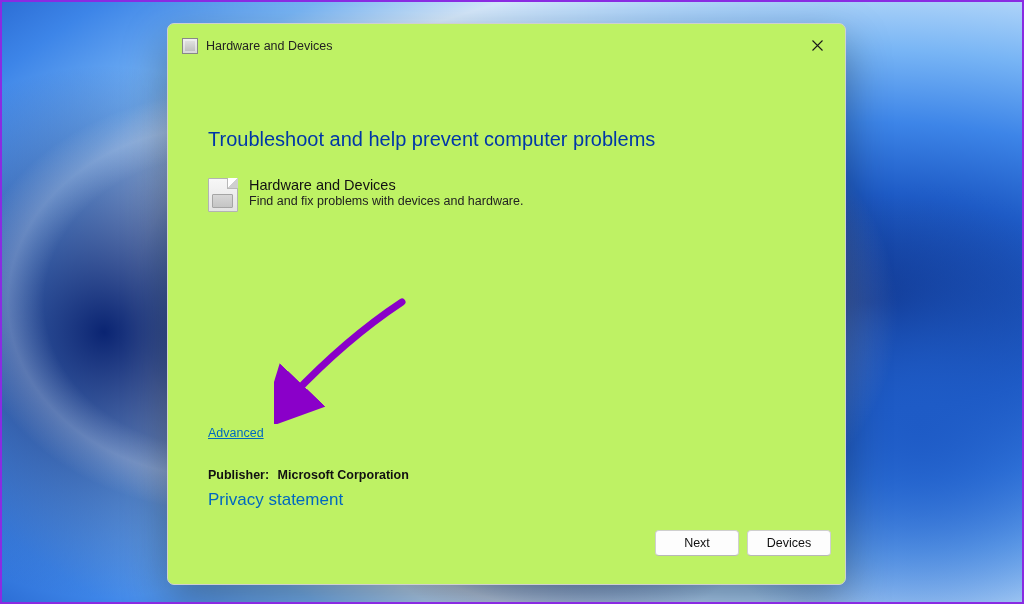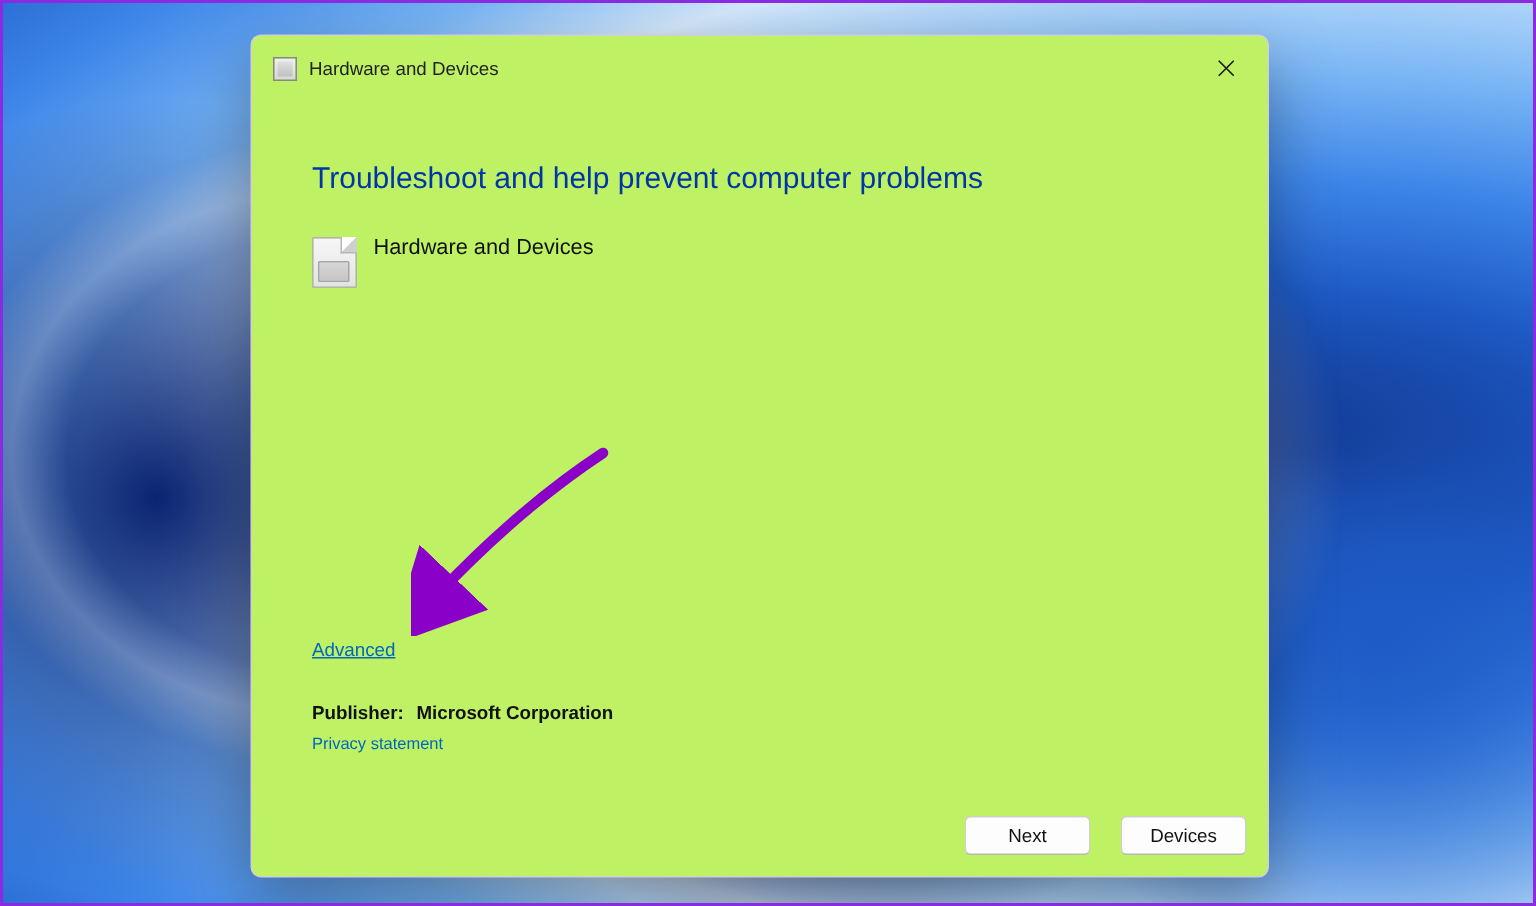--- a/index.html
+++ b/index.html
@@ -97,21 +97,21 @@
     .close-btn svg { width: 11px; height: 11px; }
     .content {
       flex: 1;
       padding: 0 40px 0 40px;
       position: relative;
     }
     .main-heading {
       color: #0037a8;
       font-size: 20px;
       font-weight: 400;
-      margin-top: 40px;
+      margin-top: 60px;
     }
     .troubleshooter-row {
       display: flex;
       align-items: flex-start;
       margin-top: 26px;
     }
     .ts-icon {
       width: 30px;
       height: 34px;
       margin-right: 11px;
@@ -165,28 +165,28 @@
       font-size: 12.5px;
       color: #111;
       font-weight: bold;
     }
     .publisher-row span:first-child { margin-right: 5px; }
     .privacy-link {
       position: absolute;
       left: 40px;
       top: 422px;
       color: #0067c0;
-      font-size: 11px;
+      font-size: 17px;
       cursor: pointer;
     }
     .button-bar {
       display: flex;
       justify-content: flex-end;
-      gap: 20px;
-      padding: 12px 14px 14px 14px;
+      gap: 8px;
+      padding: 12px 14px 28px 14px;
     }
     .btn {
       min-width: 84px;
       padding: 5px 16px;
       font-size: 12.5px;
       color: #111;
       background: #fdfdfd;
       border: 1px solid #cfcfcf;
       border-bottom-color: #b8b8b8;
       border-radius: 4px;
@@ -218,20 +218,21 @@
     </div>
   </div>
 
   <div class="content">
     <h1 class="main-heading">Troubleshoot and help prevent computer problems</h1>
 
     <div class="troubleshooter-row">
       <div class="ts-icon"></div>
       <div>
         <div class="ts-title">Hardware and Devices</div>
+        <div class="ts-desc">Find and fix problems with devices and hardware.</div>
       </div>
     </div>
 
     <a class="advanced-link">Advanced</a>
 
     <div class="publisher-row">
       <span>Publisher:</span>
       <span>Microsoft Corporation</span>
     </div>
 

